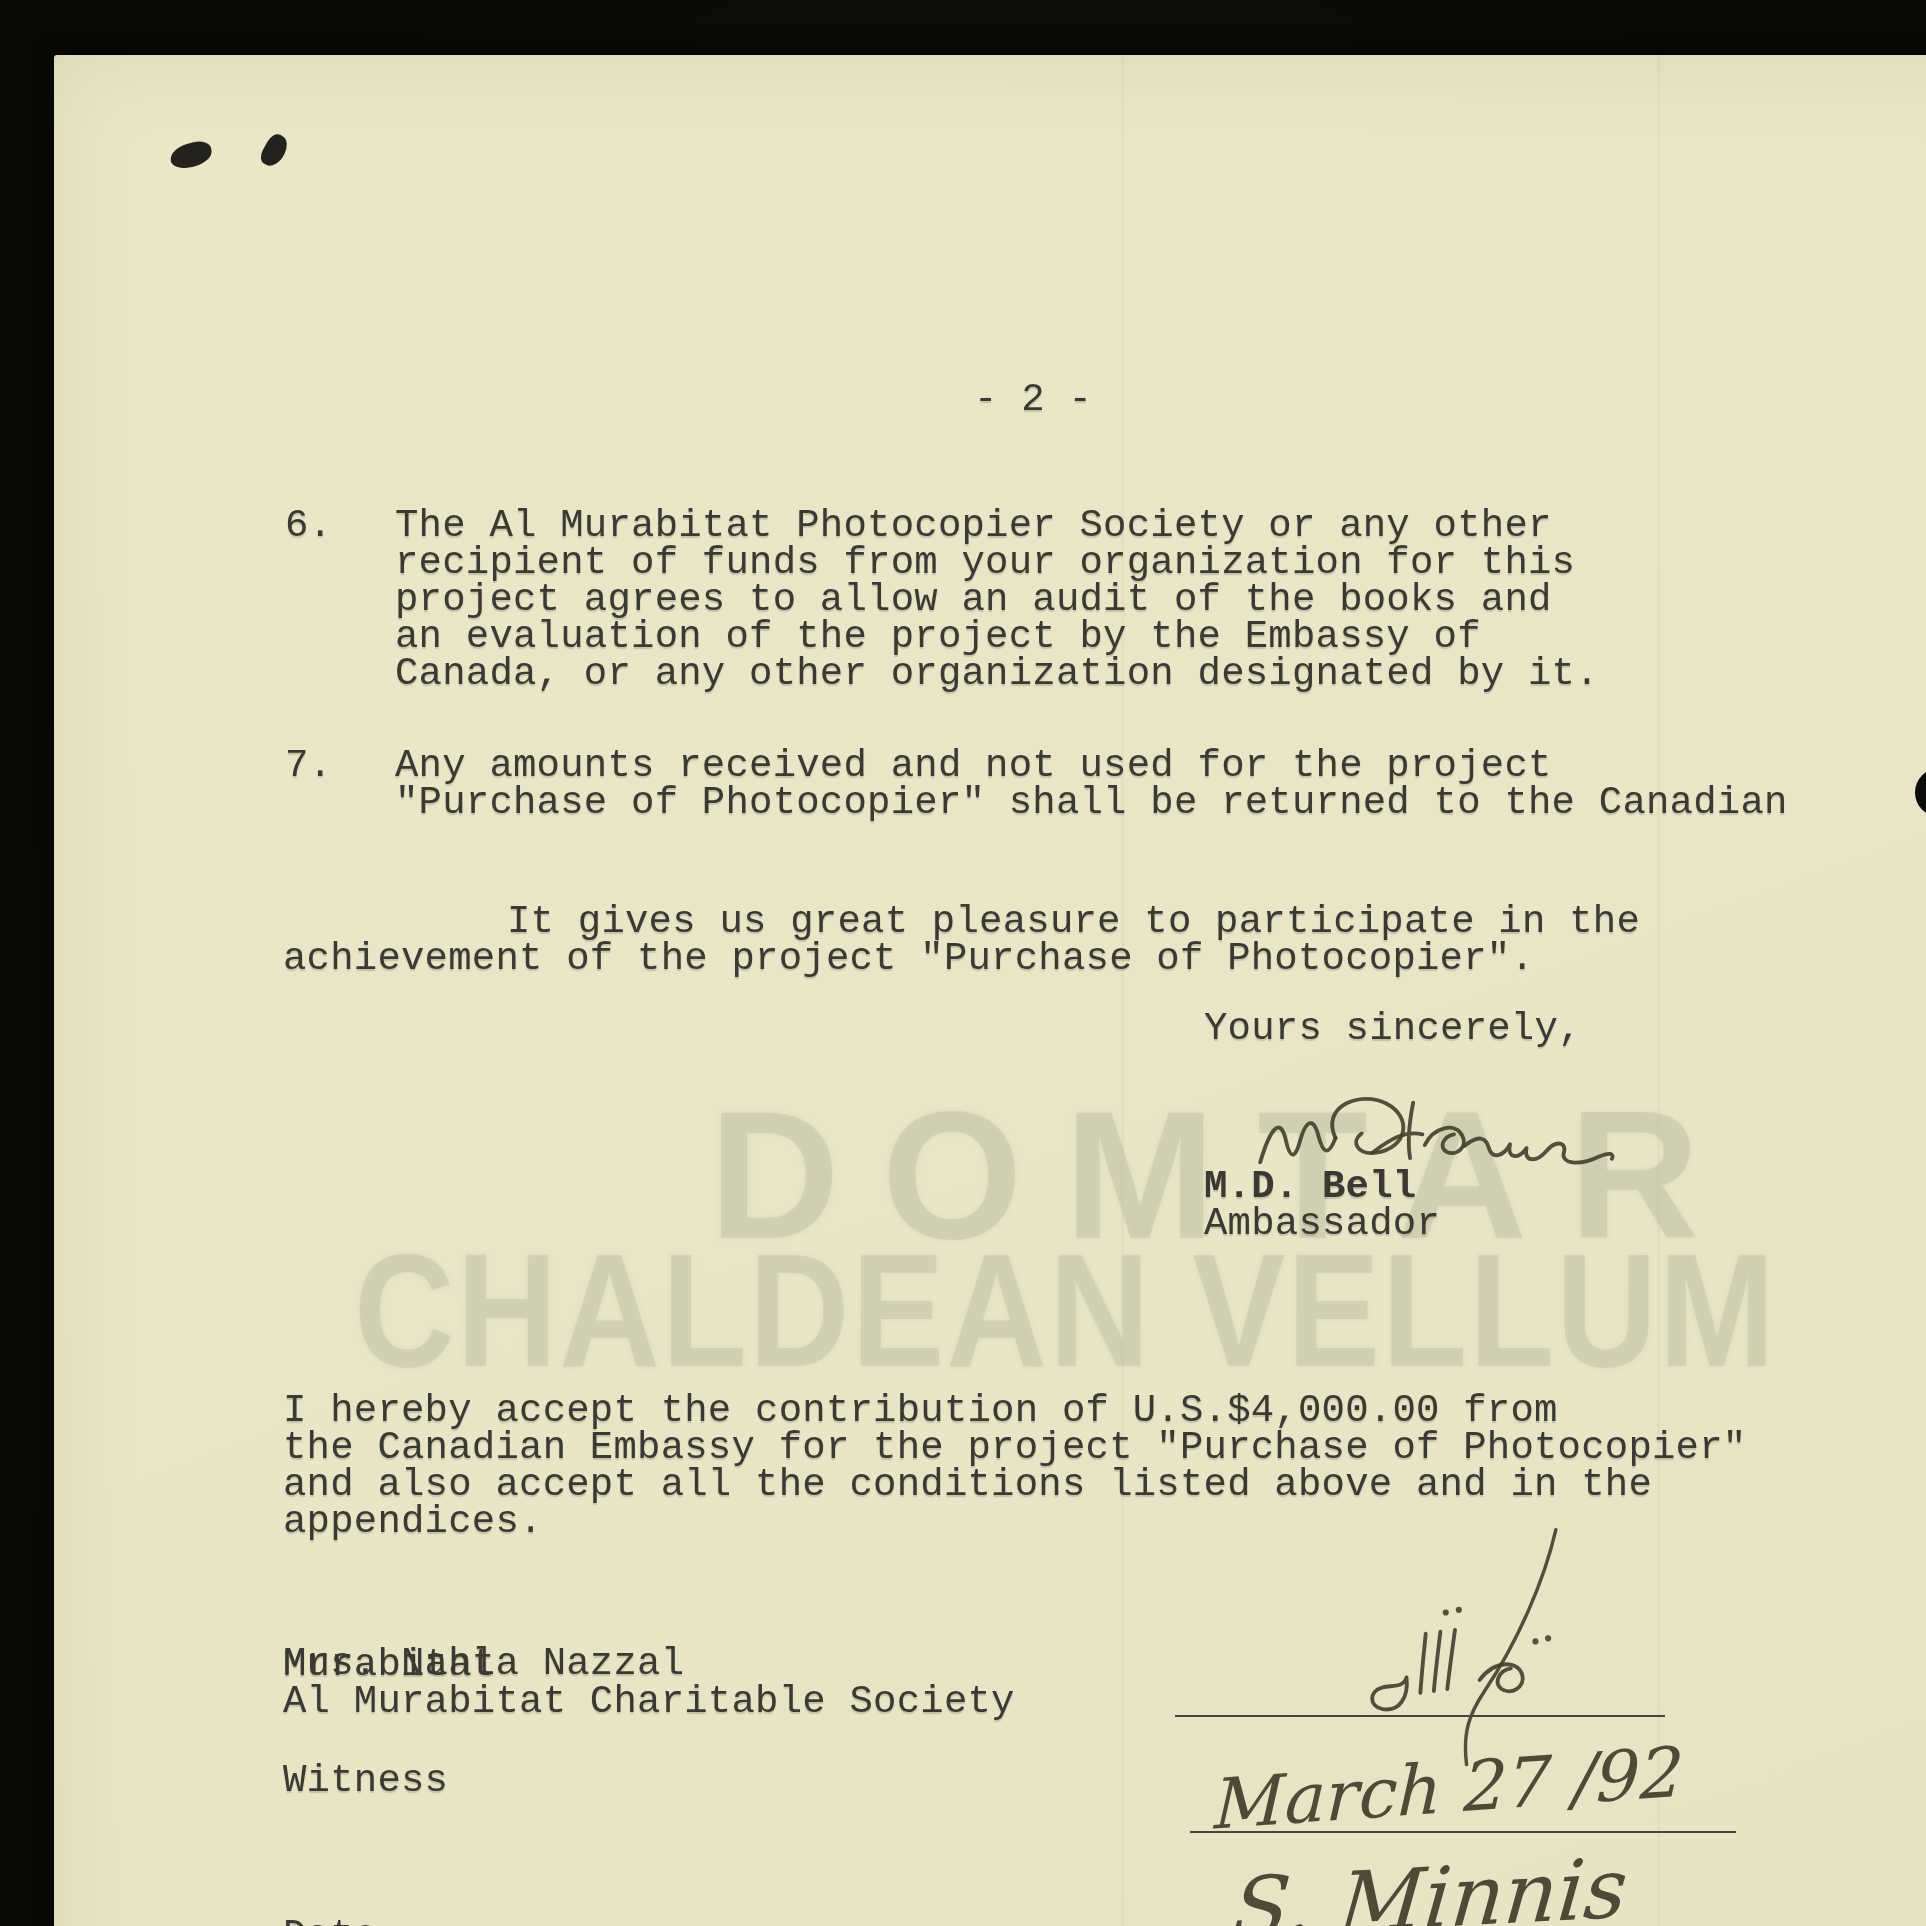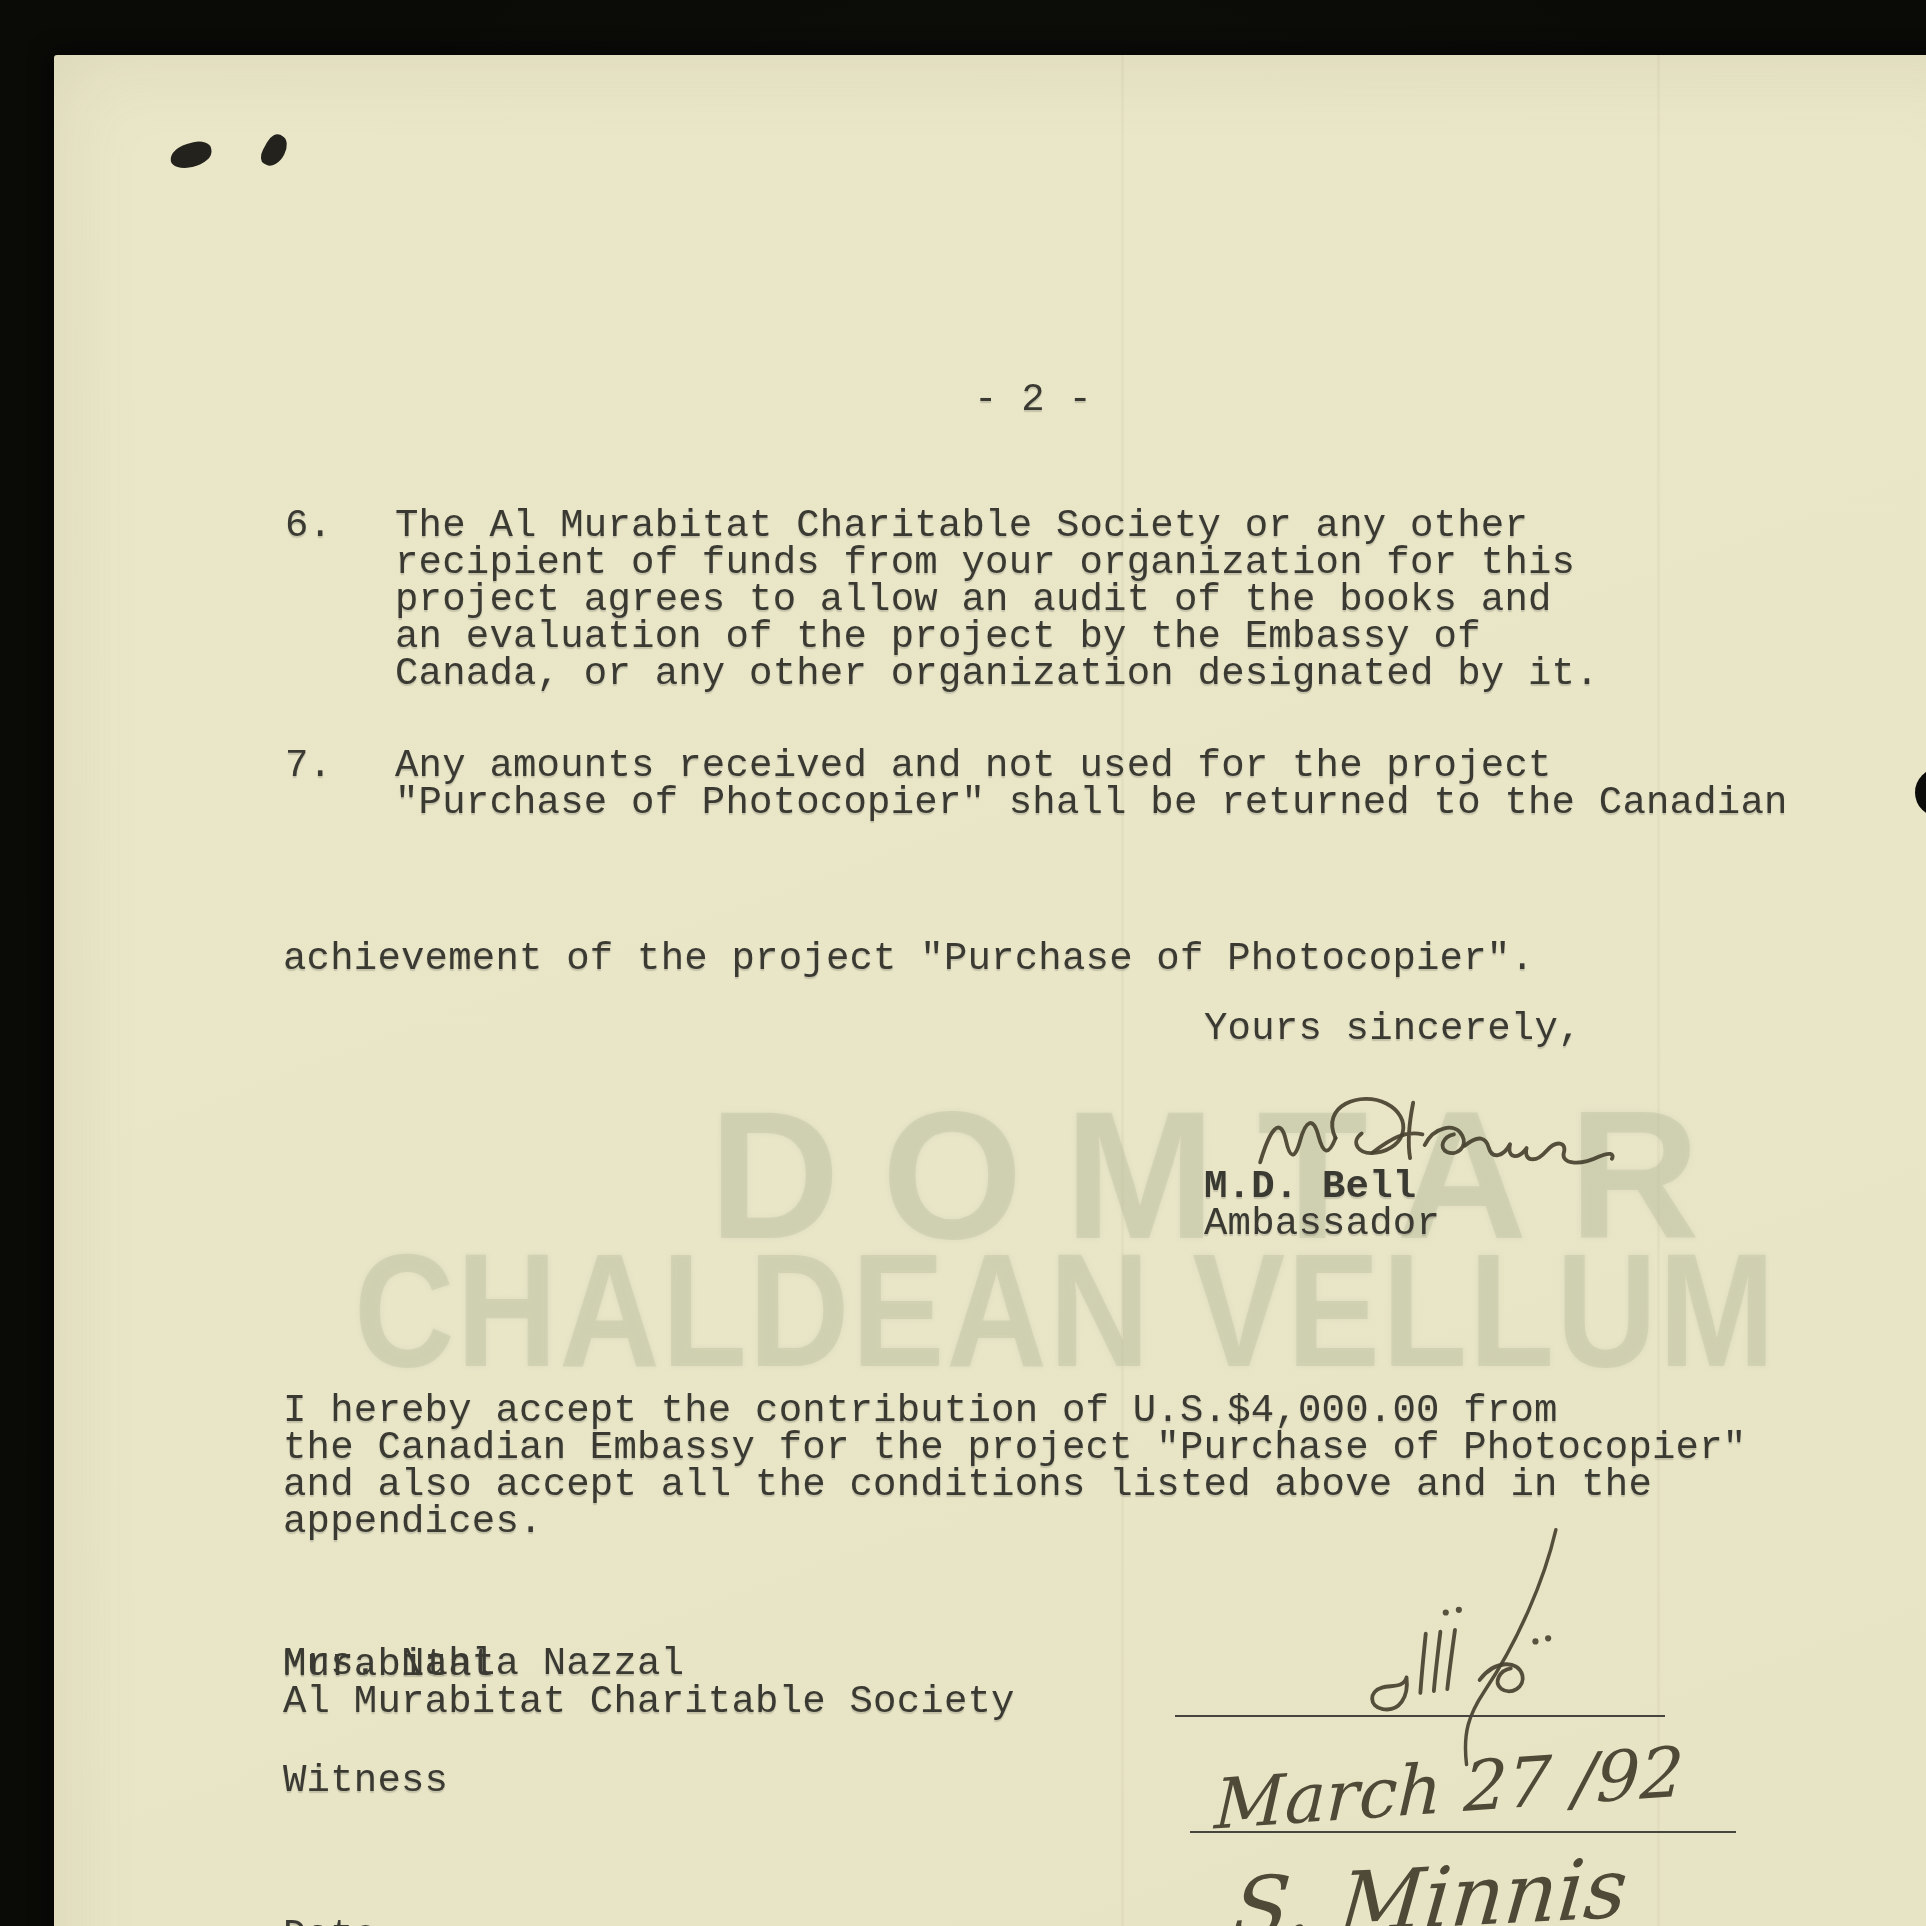--- a/index.html
+++ b/index.html
@@ -55,33 +55,34 @@
   <div class="wm" style="left:655px;top:1016px;font-size:181px;letter-spacing:42px;">DOMTAR</div>
   <div class="wm" style="left:300px;top:1162px;font-size:162px;letter-spacing:2.3px;transform:scaleX(.86);">CHALDEAN VELLUM</div>
 
   <div class="blob" style="left:116px;top:88px;width:42px;height:24px;transform:rotate(-12deg);"></div>
   <div class="blob" style="left:210px;top:79px;width:21px;height:33px;transform:rotate(28deg);border-radius:45% 55% 60% 40%;"></div>
 
   <div class="t" style="left:920px;top:327px;">- 2 -</div>
 
   <div class="t" style="left:231px;top:453px;">6.</div>
   <div class="block lines" style="left:341px;top:453px;">
-    <div class="t">The Al Murabitat Charitable Society or any other</div>
+    <div class="t">The Al Murabitat Photocopier Society or any other</div>
     <div class="t">recipient of funds from your organization for this</div>
     <div class="t">project agrees to allow an audit of the books and</div>
     <div class="t">an evaluation of the project by the Embassy of</div>
     <div class="t">Canada, or any other organization designated by it.</div>
   </div>
 
   <div class="t" style="left:231px;top:693px;">7.</div>
   <div class="block lines" style="left:341px;top:693px;">
     <div class="t">Any amounts received and not used for the project</div>
     <div class="t">"Purchase of Photocopier" shall be returned to the Canadian</div>
   </div>
 
+  <div class="t" style="left:453px;top:849px;">It gives us great pleasure to participate in the</div>
   <div class="t" style="left:229px;top:886px;">achievement of the project "Purchase of Photocopier".</div>
 
   <div class="t" style="left:1150px;top:956px;">Yours sincerely,</div>
 
   <svg class="sig-svg" style="left:1194px;top:1017px;" width="378" height="123" viewBox="0 0 980 320" aria-label="handwritten signature">
     <path d="M30,235 C55,150 82,112 97,178 C107,225 120,230 134,178 C148,128 168,112 182,168 C194,214 208,218 226,172"></path>
     <path d="M226,172 C186,88 292,48 358,82 C428,118 412,198 332,210 C284,217 264,182 294,160"></path>
     <path d="M322,210 C372,172 408,152 452,162 M428,80 C418,130 412,178 420,224"></path>
     <path d="M458,190 C482,142 538,130 556,166 C570,194 542,220 516,208 C494,197 505,168 534,162"></path>
     <path d="M562,192 C598,162 618,170 625,198 C633,226 662,222 680,188 C672,224 700,230 723,198 C715,232 746,238 774,206 C800,176 828,182 820,210 C812,238 858,246 912,220 C938,208 952,212 945,226"></path>

